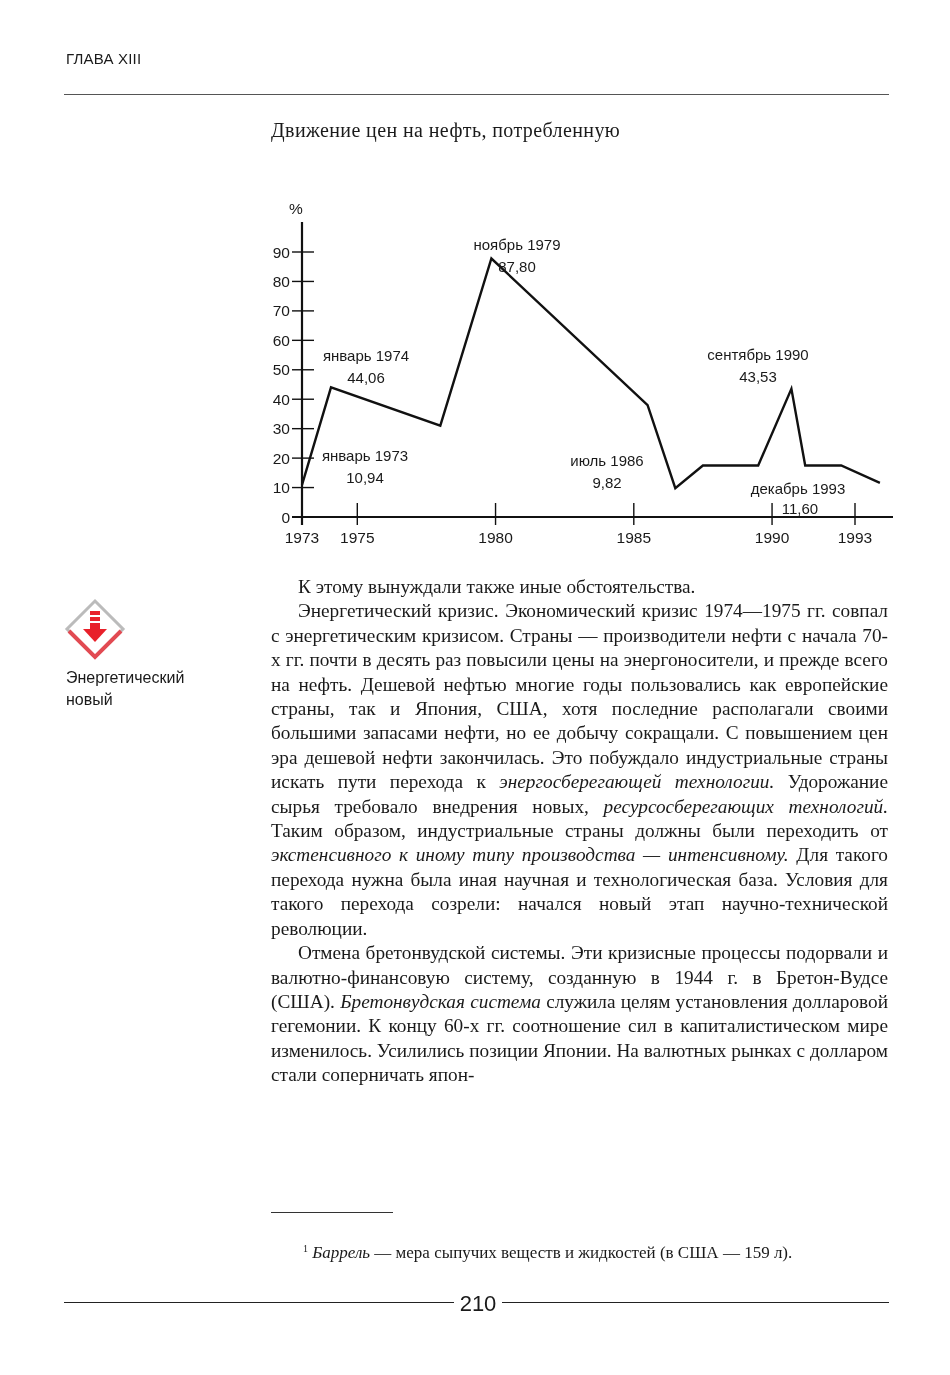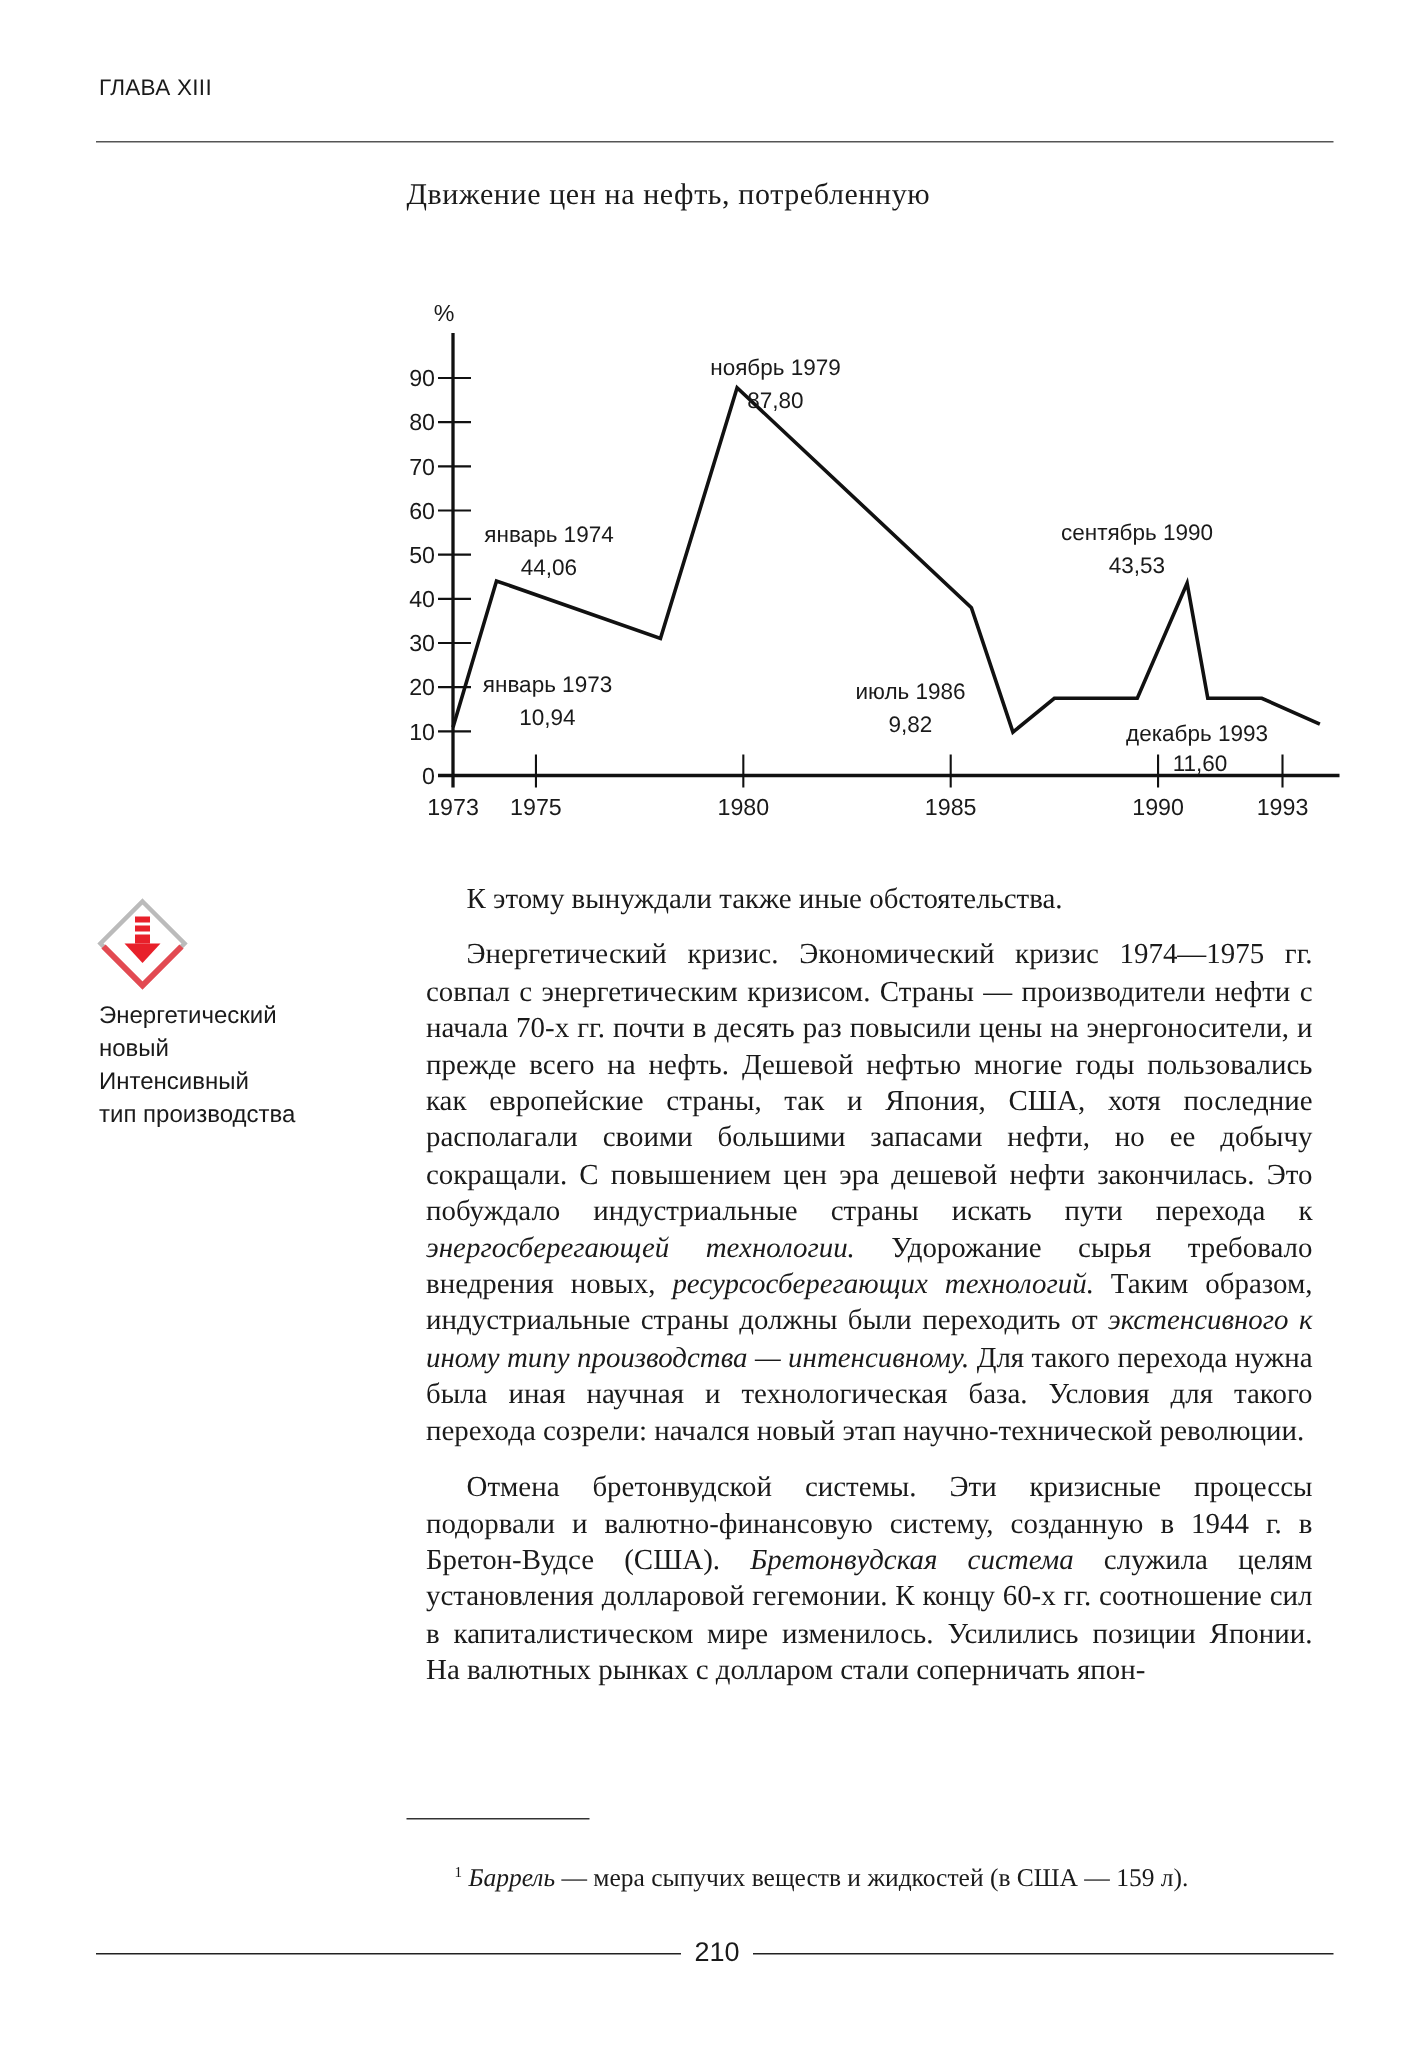--- a/index.html
+++ b/index.html
@@ -7,30 +7,30 @@
   .header-title { position: absolute; left: 66px; top: 50px; font-family: "Liberation Sans", sans-serif; font-size: 15px; letter-spacing: 0.2px; }
   .header-rule { position: absolute; left: 64px; top: 94px; width: 825px; height: 0; border-top: 1.6px solid #555; }
   .chart-title { position: absolute; left: 271px; top: 117px; font-family: "Liberation Serif", serif; font-weight: normal; font-size: 20px; line-height: 26px; letter-spacing: 0.4px; }
   .chart-title sup { font-size: 11px; vertical-align: 8px; }
   #chart { position: absolute; left: 0; top: 0; }
   .axis-text { font-family: "Liberation Sans", sans-serif; font-size: 15.5px; fill: #1a1a1a; }
   .ann-text { font-family: "Liberation Sans", sans-serif; font-size: 15px; fill: #1a1a1a; }
   .sidebar-icon { position: absolute; left: 63px; top: 598px; width: 64px; height: 64px; }
   .sidebar-terms { position: absolute; left: 66px; top: 667px; font-family: Liberation Sans, sans-serif; font-size: 16px; line-height: 22px; }
   .body-text { position: absolute; left: 271px; top: 575px; width: 617px; font-family: "Liberation Serif", serif; font-size: 19.3px; line-height: 24.4px; text-align: justify; }
-  .body-text p { margin: 13px; text-indent: 27px; }
+  .body-text p { margin: 0; text-indent: 27px; }
   .body-text b { font-weight: normal; }
   .body-text i { font-style: italic; }
   .fn-rule { position: absolute; left: 271px; top: 1212px; width: 122px; border-top: 1.3px solid #333; }
   .footnote { position: absolute; left: 271px; top: 1225px; width: 617px; font-family: "Liberation Serif", serif; font-size: 17px; line-height: 23px; text-align: justify; }
   .footnote p { margin: 12px; text-indent: 20px; }
   .footnote sup { font-size: 10px; vertical-align: 6px; }
   .page-rule-l { position: absolute; left: 64px; top: 1302px; width: 390px; border-top: 1.8px solid #222; }
   .page-rule-r { position: absolute; left: 502px; top: 1302px; width: 387px; border-top: 1.8px solid #222; }
-  .page-num { position: absolute; left: 455px; top: 1291px; width: 46px; text-align: center; font-family: "Liberation Sans", sans-serif; font-size: 18px; }
+  .page-num { position: absolute; left: 455px; top: 1291px; width: 46px; text-align: center; font-family: "Liberation Sans", sans-serif; font-size: 22px; }
 </style>
 </head>
 <body>
 
 <div class="header-title">ГЛАВА XIII</div>
 <div class="header-rule"></div>
 
 <div class="chart-title">
   <div>Движение цен на нефть, потребленную</div>
 </div>
@@ -96,24 +96,20 @@
   <rect x="27" y="19" width="10" height="4" fill="#e8202a"></rect>
   <rect x="27" y="25" width="10" height="6" fill="#e8202a"></rect>
   <polygon points="20,31 44,31 32,44" fill="#e8202a"></polygon>
 </svg>
 
 <div class="sidebar-terms">
   <div>
       <div>Энергетический</div>
       <div>новый</div>
     </div>
-  <div>
-      <div>Интенсивный</div>
-      <div>тип производства</div>
-    </div>
 </div>
 
 <div class="body-text">
   <p>К этому вынуждали также иные обстоятельства.</p>
   <p><b>Энергетический кризис.</b><span> Экономический кризис 1974—1975 гг. совпал с энергетическим кризисом. Страны — производители нефти с начала 70-х гг. почти в десять раз повысили цены на энергоносители, и прежде всего на нефть. Дешевой нефтью многие годы пользовались как европейские страны, так и Япония, США, хотя последние располагали своими большими запасами нефти, но ее добычу сокращали. С повышением цен эра дешевой нефти закончилась. Это побуждало индустриальные страны искать пути перехода к </span><i>энергосберегающей технологии.</i><span> Удорожание сырья требовало внедрения новых, </span><i>ресурсосберегающих технологий.</i><span> Таким образом, индустриальные страны должны были переходить от </span><i>экстенсивного к иному типу производства — интенсивному.</i><span> Для такого перехода нужна была иная научная и технологическая база. Условия для такого перехода созрели: начался </span><b>новый этап научно-технической революции.</b></p>
   <p><b>Отмена бретонвудской системы.</b><span> Эти кризисные процессы подорвали и валютно-финансовую систему, созданную в 1944 г. в Бретон-Вудсе (США). </span><i>Бретонвудская система</i><span> служила целям установления долларовой гегемонии. К концу 60-х гг. соотношение сил в капиталистическом мире изменилось. Усилились позиции Японии. На валютных рынках с долларом стали соперничать япон-</span></p>
 </div>
 
 <div class="fn-rule"></div>
 <div class="footnote">

